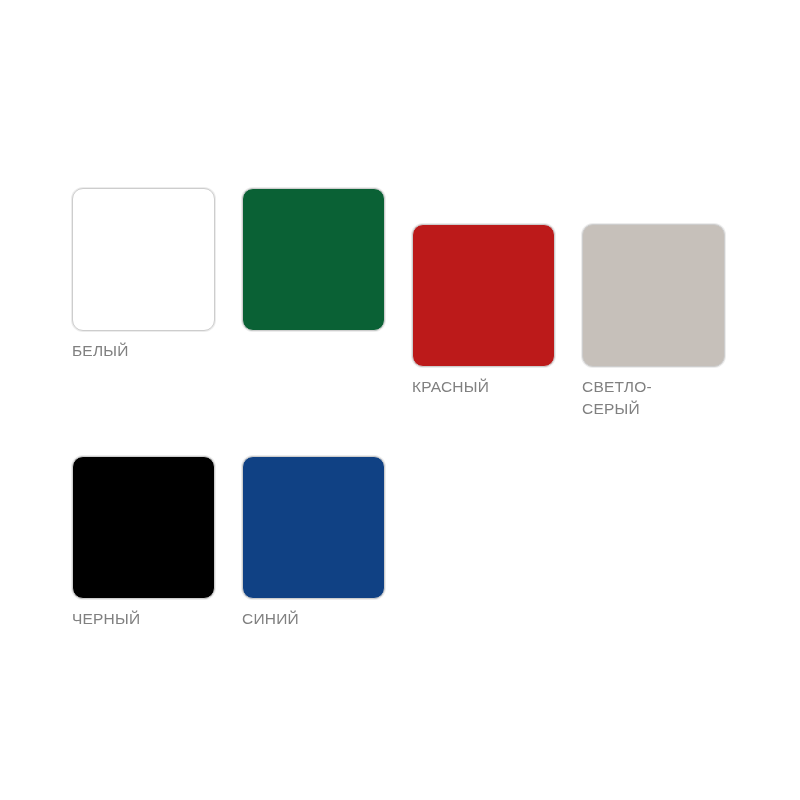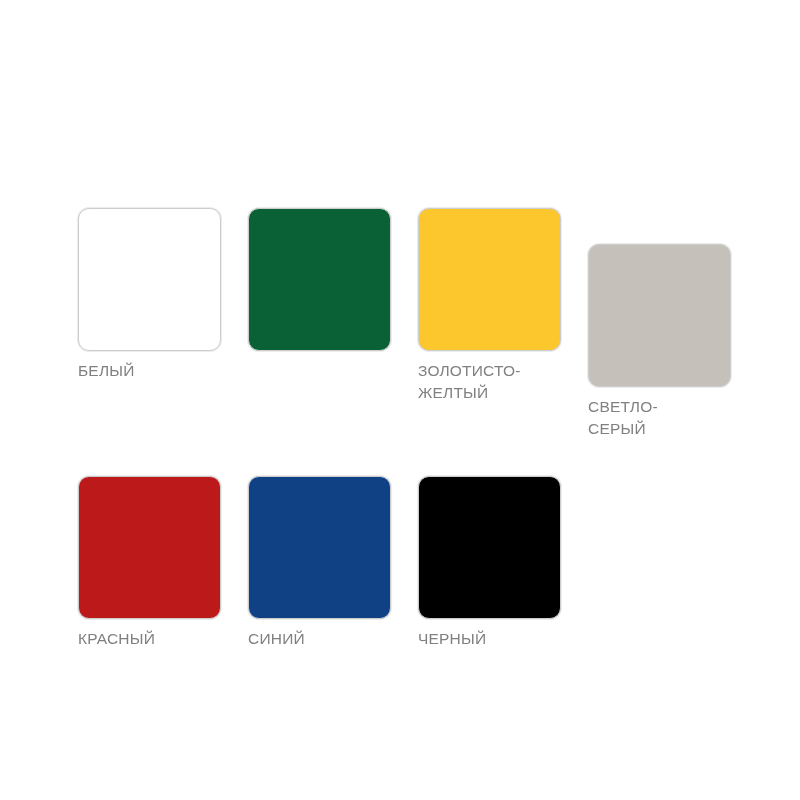--- a/index.html
+++ b/index.html
@@ -9,24 +9,23 @@
   body {
     width: 800px;
     height: 800px;
     background: #ffffff;
     font-family: "Liberation Sans", sans-serif;
     overflow: hidden;
   }
 
   .palette {
     position: absolute;
-    left: 78px;
+    left: 72px;
     top: 188px;
     width: 648px;
-    margin-top: 20px;
   }
 
   .swatch-grid {
     display: grid;
     grid-template-columns: repeat(4, 143px);
     column-gap: 27px;
     row-gap: 0px;
   }
 
   .swatch-cell {
@@ -65,41 +64,36 @@
     <div class="swatch-cell">
       <div class="swatch-chip" style="background-color: rgb(255, 255, 255);"></div>
       <div class="swatch-label">БЕЛЫЙ</div>
     </div>
 
 
     <div class="swatch-cell">
       <div class="swatch-chip" style="background-color: rgb(10, 97, 53);"></div>
     </div>
 
-    <div class="swatch-cell">
-      <div class="swatch-chip" style="background-color: rgb(252, 198, 45);"></div>
-      <div class="swatch-label">ЗОЛОТИСТО-
-ЖЕЛТЫЙ</div>
+
+    <div class="swatch-cell row-two">
+      <div class="swatch-chip" style="background-color: rgb(188, 26, 26);"></div>
+      <div class="swatch-label">КРАСНЫЙ</div>
     </div>
 
     <div class="swatch-cell row-two">
       <div class="swatch-chip" style="background-color: rgb(198, 192, 186);"></div>
       <div class="swatch-label">СВЕТЛО-
 СЕРЫЙ</div>
     </div>
 
     <div class="swatch-cell row-two">
-      <div class="swatch-chip" style="background-color: rgb(188, 26, 26);"></div>
-      <div class="swatch-label">КРАСНЫЙ</div>
+      <div class="swatch-chip" style="background-color: rgb(0, 0, 0);"></div>
+      <div class="swatch-label">ЧЕРНЫЙ</div>
     </div>
 
     <div class="swatch-cell row-two">
       <div class="swatch-chip" style="background-color: rgb(16, 65, 132);"></div>
       <div class="swatch-label">СИНИЙ</div>
     </div>
 
-    <div class="swatch-cell row-two">
-      <div class="swatch-chip" style="background-color: rgb(0, 0, 0);"></div>
-      <div class="swatch-label">ЧЕРНЫЙ</div>
-    </div>
-
   </div>
 </div>
 
 </body></html>

